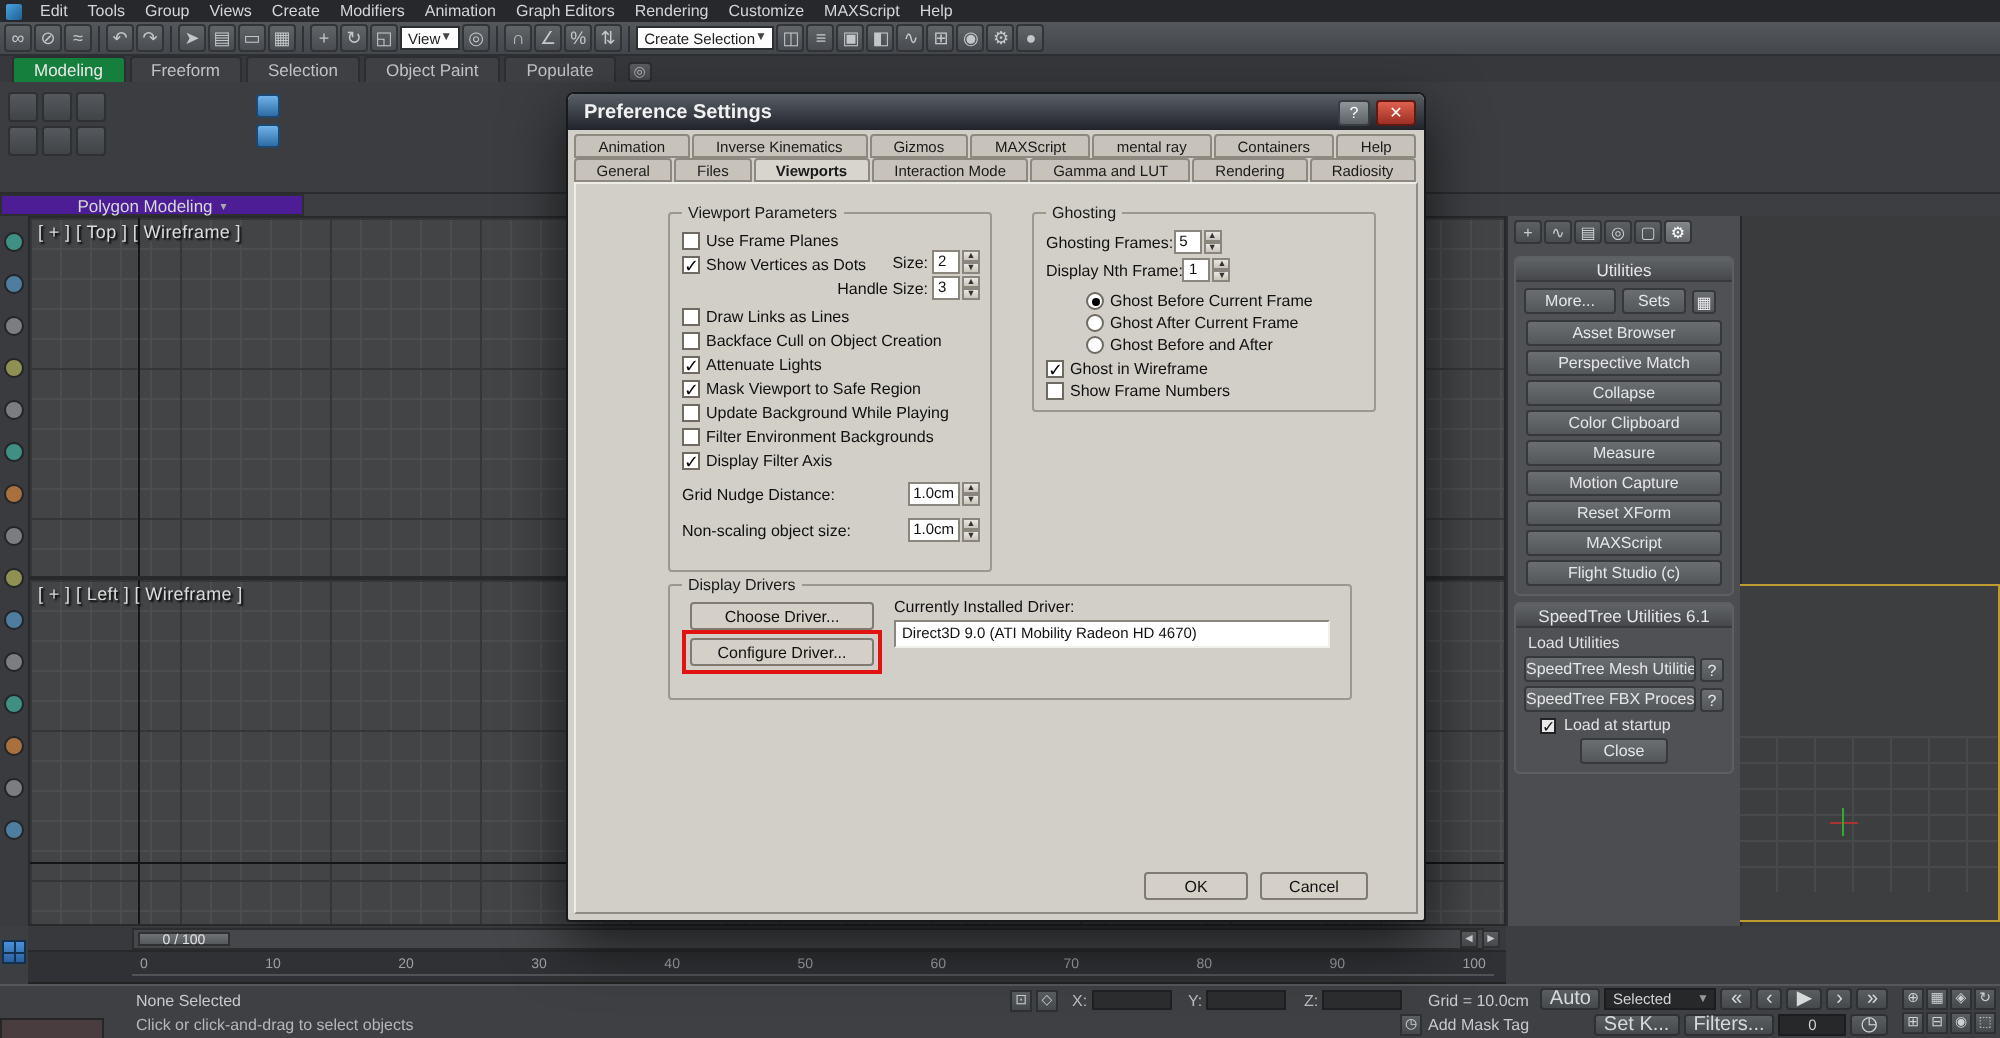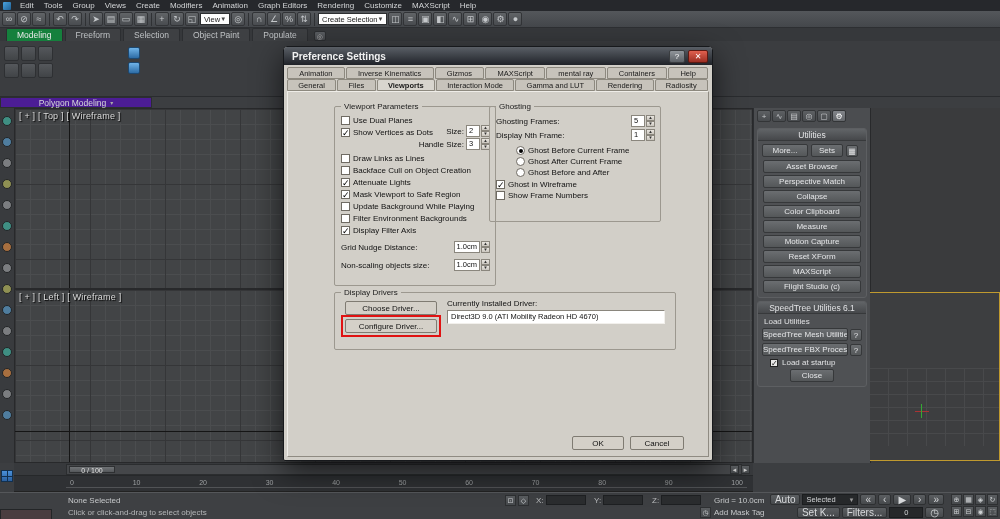--- a/index.html
+++ b/index.html
@@ -111,30 +111,30 @@
 .dlg-help{background:linear-gradient(#90959a,#5c6166);border:1px solid #3a3d40}
 .dlg-close{background:linear-gradient(#e0604f,#9c2f23);border:1px solid #5e1a12;width:20px}
 .tabs-row{position:absolute;left:3px;right:3px;display:flex}
 #tabs1{top:20px}#tabs2{top:32px}
 .dtab{flex:1 1 auto;height:12px;background:#c7c3bb;border:1px solid #8d897f;font-size:7.5px;text-align:center;line-height:11px;color:#1a1a1a;border-radius:2px 2px 0 0;margin-right:1px;white-space:nowrap;overflow:hidden;padding:0 3px}
 .dtab.active{background:#d8d5ce;font-weight:bold}
 #tab-body{position:absolute;left:3px;top:44px;right:3px;bottom:3px;background:#d2cfc8;border:1px solid;border-color:#efede8 #8f8b82 #8f8b82 #efede8}
 .fs{position:absolute;border:1px solid #9c988f;border-radius:2px}
 .fs .legend{position:absolute;top:-5px;left:6px;background:#d2cfc8;padding:0 3px;font-size:8px;color:#1a1a1a;white-space:nowrap}
 #fs-vp{left:46px;top:14px;width:162px;height:180px}
-#fs-ghost{left:201px;top:14px;width:172px;height:116px}
+#fs-ghost{left:228px;top:14px;width:172px;height:100px}
 #fs-dd{left:46px;top:200px;width:342px;height:58px}
 .crow{position:absolute;left:6px;display:flex;align-items:center;gap:3px;font-size:8px;color:#111;height:10px;white-space:nowrap}
 .cb{width:9px;height:9px;background:#fff;border:1px solid #6f6b63;flex:0 0 auto}
 .cb.checked::after{content:"✓";display:block;font-size:9px;line-height:8px;color:#000}
 .rad{width:9px;height:9px;border-radius:50%;background:#fff;border:1px solid #6f6b63;flex:0 0 auto}
 .rad.checked::after{content:"";display:block;width:4px;height:4px;border-radius:50%;background:#000;margin:2px 0 0 2px}
 .spinrow{position:absolute;right:5px;display:flex;align-items:center;gap:2px;font-size:8px;color:#111;white-space:nowrap}
 .flabel{position:absolute;left:6px;font-size:8px;color:#111;white-space:nowrap}
-.grow{position:absolute;left:6px;right:5px;display:flex;justify-content:space-between;align-items:center;font-size:8px;color:#111}
+.grow{position:absolute;left:6px;right:5px;display:flex;justify-content:flex-start;align-items:center;font-size:8px;color:#111}
 .spin{display:flex;height:12px;align-items:stretch}
 .spin .sv{background:#fff;border:1px solid #8a867d;font-size:7.5px;line-height:10px;padding:0 2px;min-width:14px}
 .spin .sa{width:9px;display:flex;flex-direction:column;margin-left:1px}
 .spin .sa b{flex:1;font-size:4.5px;line-height:4px;text-align:center;color:#333;background:linear-gradient(#eae7e1,#c9c5bd);border:1px solid #8a867d;font-weight:normal}
 .wbtn,.wbtn2{position:absolute;background:#d4d0c8;border:1px solid #7f7b72;border-radius:2px;box-shadow:inset 1px 1px 0 #f7f5f1,inset -1px -1px 0 #94908
 6;font-size:8px;color:#111;text-align:center}
 .sunken{position:absolute;background:#fff;border:1px solid;border-color:#8a867d #f2f0ec #f2f0ec #8a867d;font-size:7.5px;color:#111;padding:1px 3px;white-space:nowrap;overflow:hidden}
 #cfg-wrap{position:absolute;left:10px;top:26px;width:92px;height:14px}
 #cfg-wrap .wbtn2{left:0;top:0;width:92px;height:14px;line-height:13px}
 .red-annot{position:absolute;inset:-4px;border:2px solid #e01212;pointer-events:none}
@@ -412,21 +412,21 @@
       <span class="dtab">Gamma and LUT</span>
       <span class="dtab">Rendering</span>
       <span class="dtab">Radiosity</span>
     </div>
     <div id="tab-body">
 
       <div class="fs" id="fs-vp">
         <span class="legend">Viewport Parameters</span>
         <div class="crow" style="top:8px">
           <span class="cb"></span>
-          <span>Use Dual Planes</span>
+          <span>Use Frame Planes</span>
         </div>
         <div class="crow" style="top:20px">
           <span class="cb checked"></span>
           <span>Show Vertices as Dots</span>
         </div>
         <div class="spinrow" style="top:18px">
           <span>Size:</span>
           <span class="spin">
               <span class="sv">2</span>
               <span class="sa">
@@ -476,21 +476,21 @@
         <span class="flabel" style="top:136px">Grid Nudge Distance:</span>
         <div class="spinrow" style="top:134px">
           <span class="spin">
               <span class="sv" style="min-width:26px">1.0cm</span>
               <span class="sa">
                 <b>▲</b>
                 <b>▼</b>
               </span>
             </span>
         </div>
-        <span class="flabel" style="top:154px">Non-scaling objects size:</span>
+        <span class="flabel" style="top:154px">Non-scaling object size:</span>
         <div class="spinrow" style="top:152px">
           <span class="spin">
               <span class="sv" style="min-width:26px">1.0cm</span>
               <span class="sa">
                 <b>▲</b>
                 <b>▼</b>
               </span>
             </span>
         </div>
       </div>

